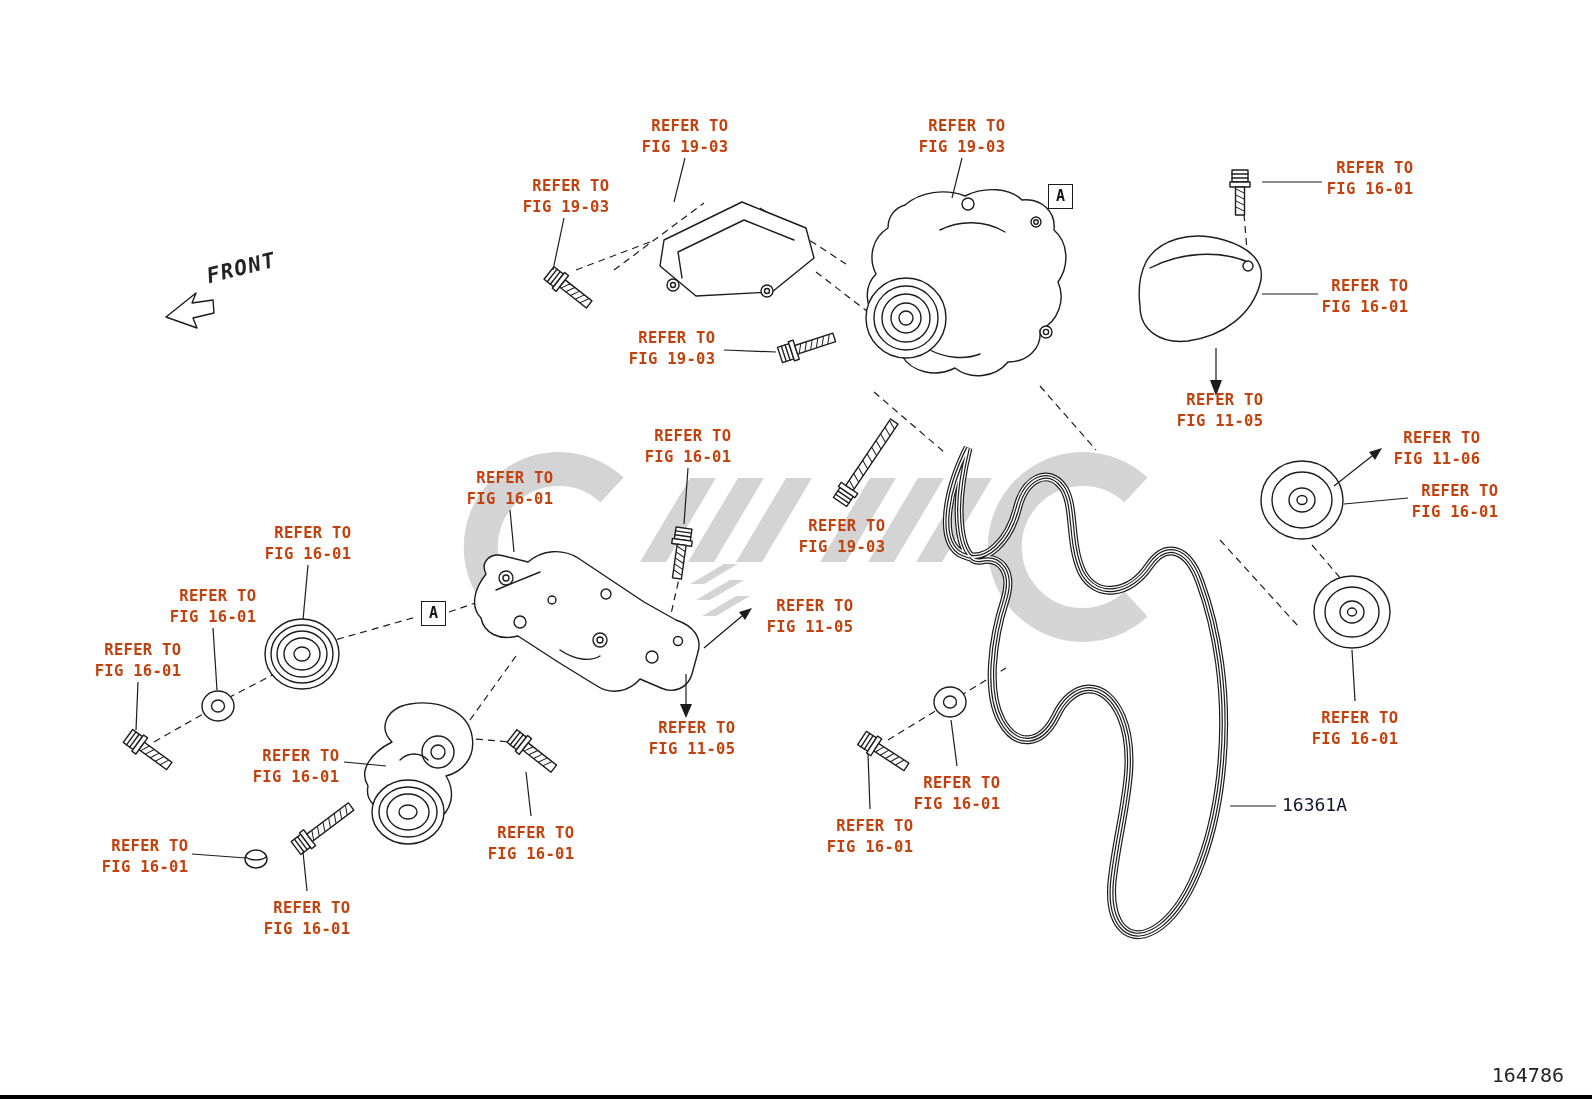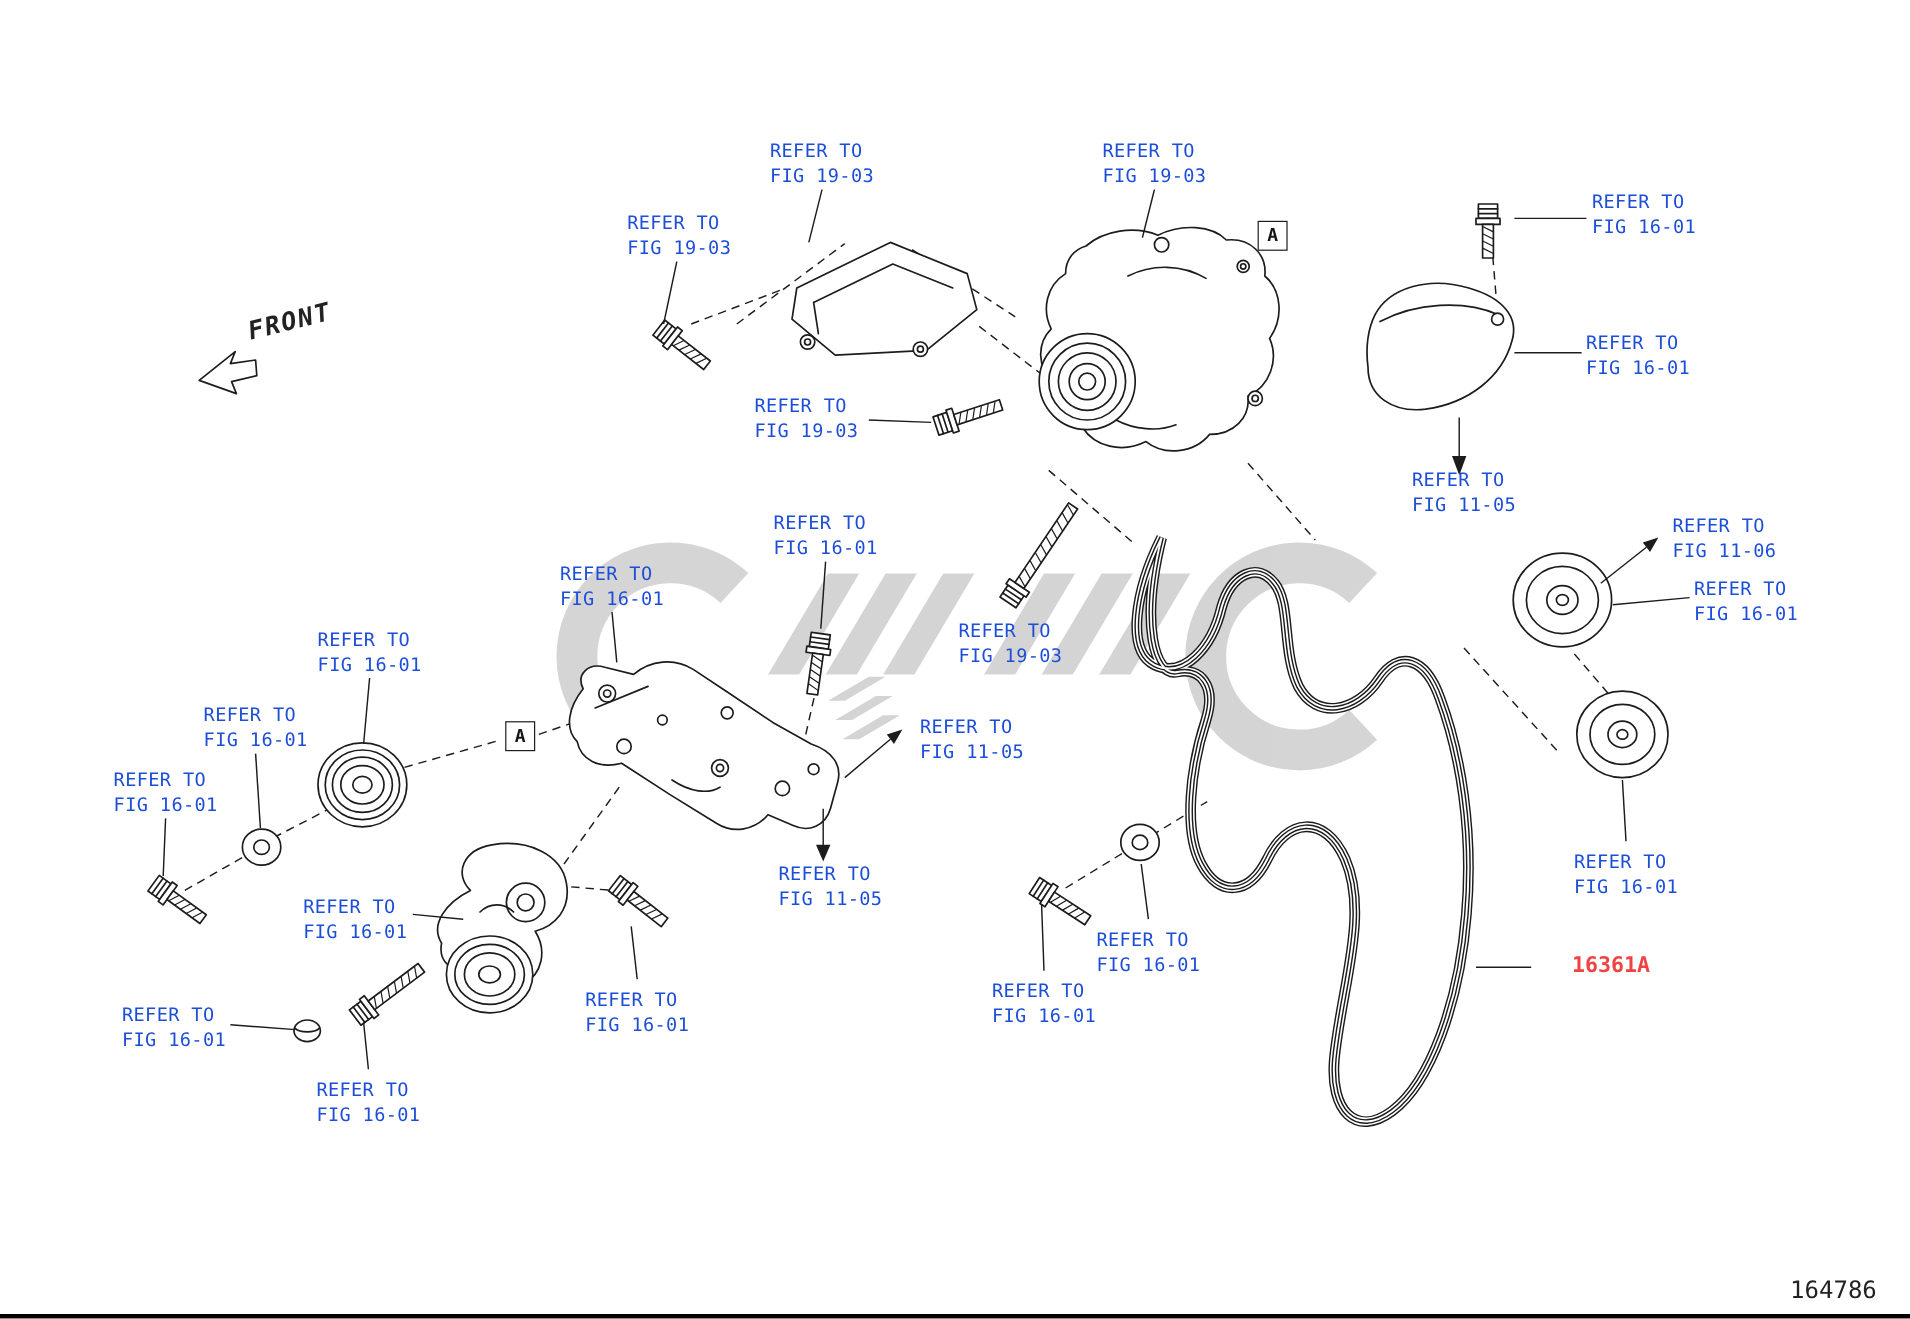--- a/index.html
+++ b/index.html
@@ -1,25 +1,25 @@
 <!DOCTYPE html>
 <html><head>
 <meta charset="utf-8">
 <style>
   html,body{margin:0;padding:0;background:#fff;}
   .canvas{position:relative;width:1592px;height:1099px;background:#fff;overflow:hidden;
           font-family:"DejaVu Sans Mono","Liberation Mono",monospace;}
   .canvas > svg{position:absolute;left:0;top:0;}
-  .lbl{position:absolute;transform:translateX(-50%);text-align:left;white-space:pre-line;
-       font-weight:normal;font-size:15.5px;line-height:21px;color:#1d4ed8;letter-spacing:.3px;}
+  .lbl{position:absolute;transform:translateX(-50%);text-align:right;white-space:pre-line;
+       font-weight:bold;font-size:15.5px;line-height:21px;color:#c2410c;letter-spacing:.3px;}
   .marker{position:absolute;width:23px;height:23px;border:1.6px solid #1c1c1c;background:#fff;
           text-align:center;line-height:23px;font-weight:bold;font-size:15px;color:#151515;}
   .front{position:absolute;left:210px;top:264px;transform:rotate(-14deg);transform-origin:left bottom;
          font-style:italic;font-weight:bold;font-size:21px;letter-spacing:1.5px;color:#222;}
-  .part-number{position:absolute;left:1282px;top:794px;font-weight:bold;font-size:18px;color:#ef4444;margin-left:28px;}
+  .part-number{position:absolute;left:1282px;top:794px;font-weight:normal;font-size:18px;color:#0f172a;}
   .doc-number{position:absolute;right:28px;bottom:12px;font-size:20px;color:#222;}
   .bottom-rule{position:absolute;left:0;right:0;bottom:0;height:4px;background:#000;}
   
   .ln{stroke:#1c1c1c;stroke-width:1.4;fill:none;stroke-linecap:round;stroke-linejoin:round;}
   .fw{fill:#fff;stroke:#1c1c1c;stroke-width:1.4;stroke-linejoin:round;}
   .dsh{stroke:#1c1c1c;stroke-width:1.2;fill:none;stroke-dasharray:7 5;}
   .ldr{stroke:#1c1c1c;stroke-width:1.2;fill:none;}
   .ah{fill:#1c1c1c;stroke:none;}
   .wm{fill:#cacaca;stroke:none;}
   .wmArc{fill:none;stroke:#cacaca;stroke-width:34;}

